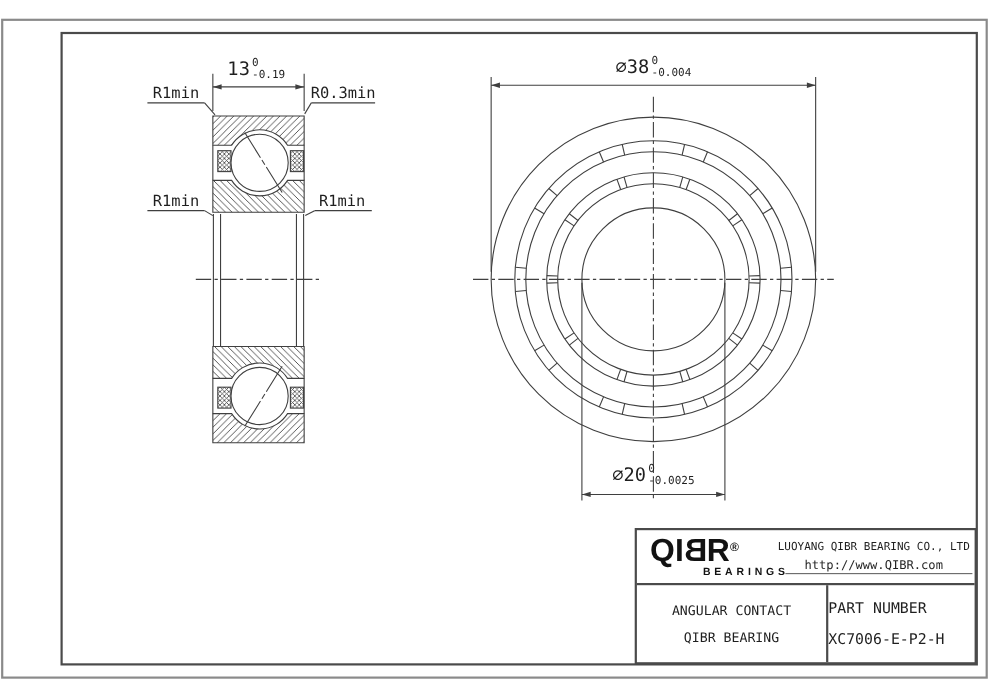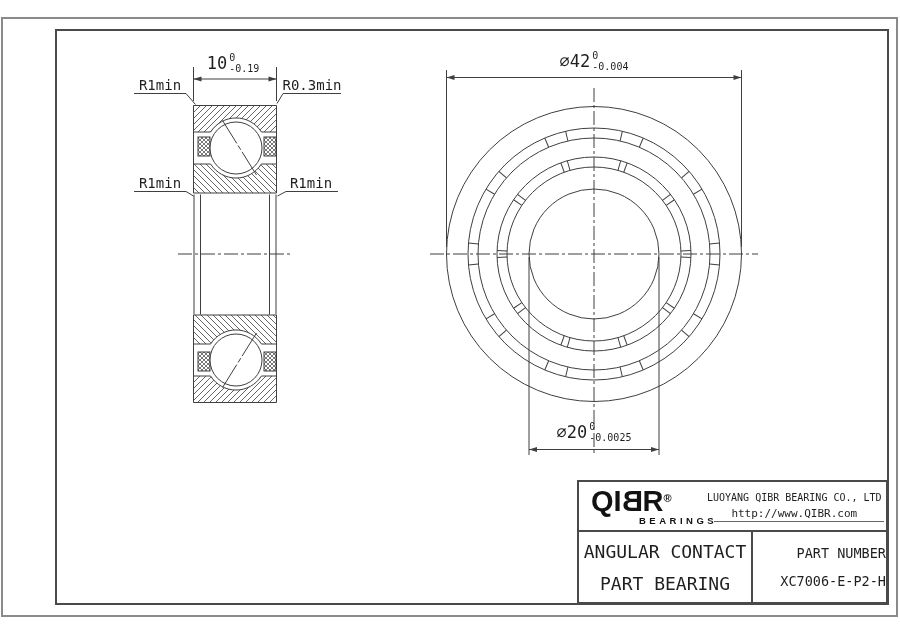--- a/index.html
+++ b/index.html
@@ -27,22 +27,22 @@
   .logo-b{display:inline-block;transform:scaleX(-1);}
   .logo-reg{font-size:11px;vertical-align:9px;font-weight:bold;}
   .logo-sub{font-family:"Liberation Sans",sans-serif;font-weight:bold;font-size:9.5px;
             letter-spacing:3.5px;color:#121212;margin-top:1px;padding-left:48px;}
   .tb-co{flex:1;text-align:center;padding-right:11px;}
   .tb-company{font-size:10px;line-height:12px;margin-bottom:4px;white-space:nowrap;}
   .tb-url{font-size:11px;line-height:12px;white-space:nowrap;}
   .tb-bottom{flex:1;display:flex;}
   .tb-cell-product{width:174px;border-right:2px solid #4a4a4a;box-sizing:border-box;
                    display:flex;flex-direction:column;justify-content:center;align-items:center;
-                   gap:11px;font-size:18px;}
-  .tb-cell-part{flex:1;display:flex;flex-direction:column;justify-content:center;align-items:flex-end;
+                   gap:11px;font-size:12px;}
+  .tb-cell-part{flex:1;display:flex;flex-direction:column;justify-content:center;align-items:flex-start;
                 gap:12px;font-size:13.5px;}
 </style>
 </head>
 <body>
 
 <div class="sheet">
 
   <div class="outer-frame"></div>
   <div class="inner-frame"></div>
 
@@ -150,30 +150,30 @@
       <polygon points="193.5,79 201.5,76.6 201.5,81.4"></polygon>
       <polygon points="276.5,79 268.5,76.6 268.5,81.4"></polygon>
       <polygon points="446.5,77.5 454.5,75.1 454.5,79.9"></polygon>
       <polygon points="741.5,77.5 733.5,75.1 733.5,79.9"></polygon>
       <polygon points="529,449.5 537,447.1 537,451.9"></polygon>
       <polygon points="659,449.5 651,447.1 651,451.9"></polygon>
     </g>
   </svg>
 
   <div class="dim" style="left:233px;top:52px;">
-    <span>10</span>
+    <span>13</span>
     <span class="dim-tol">
       <span>0</span>
       <span>-0.19</span>
     </span>
   </div>
 
   <div class="dim" style="left:594px;top:50px;">
     <span>⌀</span>
-      <span>42</span>
+      <span>38</span>
     <span class="dim-tol">
       <span>0</span>
       <span>-0.004</span>
     </span>
   </div>
 
   <div class="dim" style="left:594px;top:421px;">
     <span>⌀</span>
       <span>20</span>
     <span class="dim-tol">
@@ -194,21 +194,21 @@
         <div class="logo-sub">BEARINGS</div>
       </div>
       <div class="tb-co">
         <div class="tb-company">LUOYANG QIBR BEARING CO., LTD</div>
         <div class="tb-url">http://www.QIBR.com</div>
       </div>
     </div>
     <div class="tb-bottom">
       <div class="tb-cell-product">
         <div>ANGULAR CONTACT</div>
-        <div>PART BEARING</div>
+        <div>QIBR BEARING</div>
       </div>
       <div class="tb-cell-part">
         <div>PART NUMBER</div>
         <div>XC7006-E-P2-H</div>
       </div>
     </div>
   </div>
 
 </div>
 

